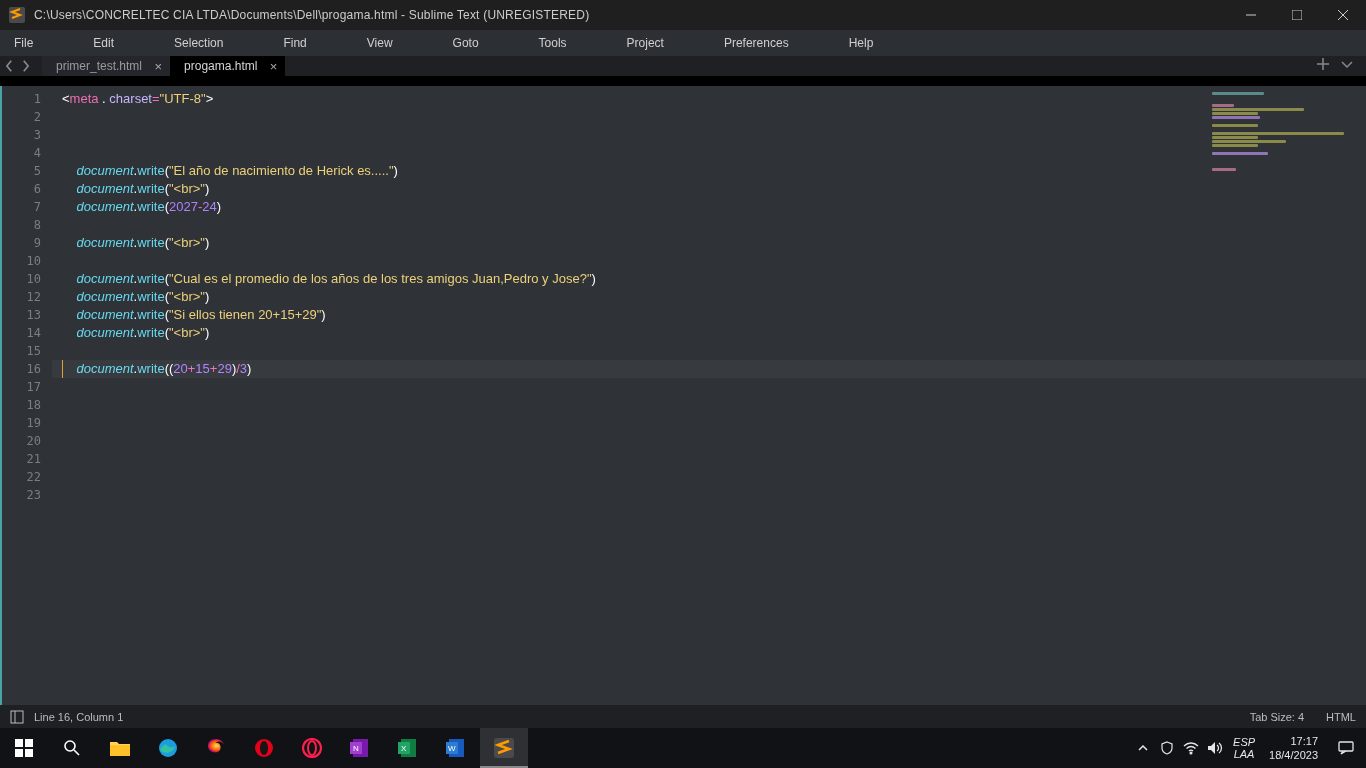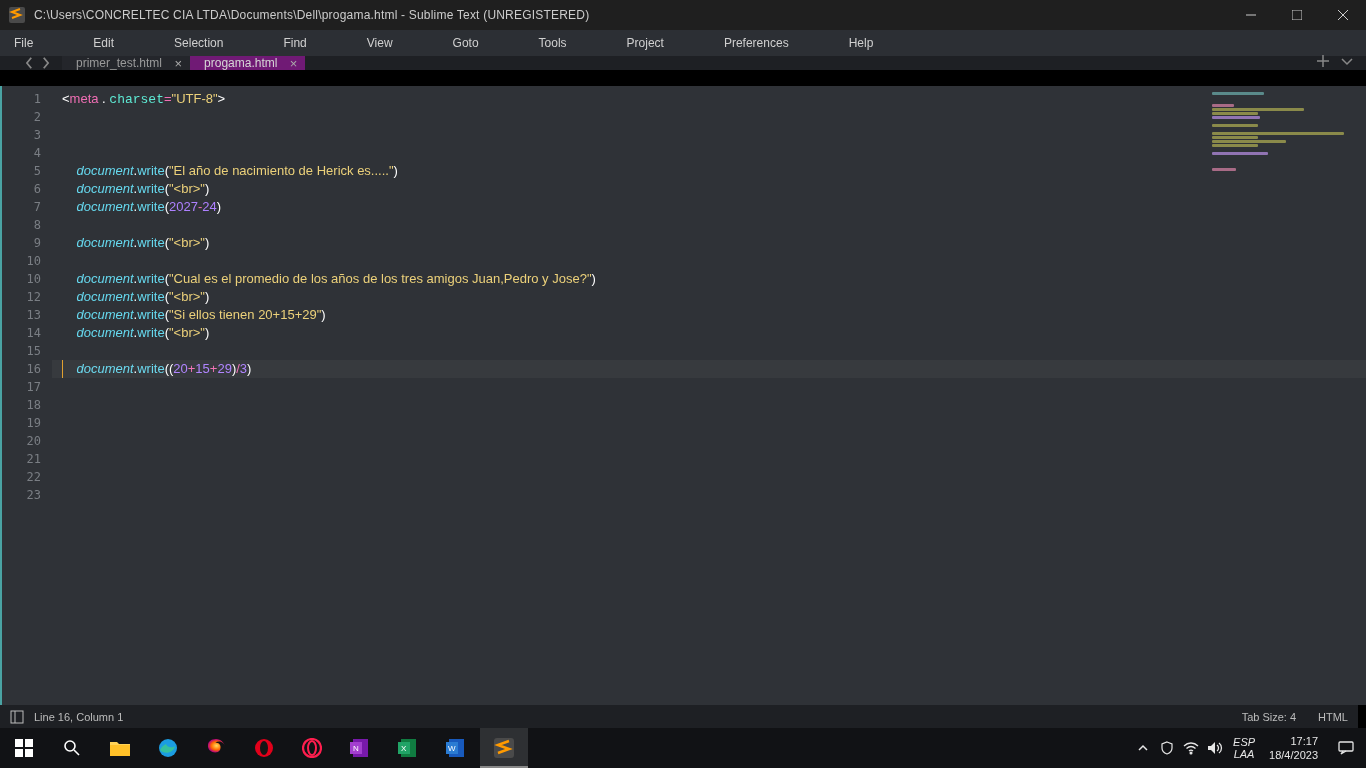--- a/index.html
+++ b/index.html
@@ -12,58 +12,58 @@
   .titlebar .title { flex:1; padding-left:2px; letter-spacing:0.2px; }
   .winbtns { display:flex; height:100%; }
   .winbtn { width:46px; height:30px; display:flex; align-items:center; justify-content:center; color:#ccc; }
   .winbtn svg { width:10px; height:10px; stroke:#ccc; fill:none; stroke-width:1; }
 
   
   .menubar { height:26px; background:#2c2f34; display:flex; align-items:center; padding:0 4px;gap:40px; }
   .menubar .mitem { color:#d0d0d0; font-size:12px; padding:4px 10px; }
 
   
-  .tabrow { height:14px; background:#1e2024; display:flex; align-items:stretch; position:relative;padding-left:20px; }
+  .tabrow { height:20px; background:#1e2024; display:flex; align-items:stretch; position:relative; }
   .navarrows { display:flex; align-items:center; padding:0 6px; }
   .navarrows svg { width:14px; height:14px; fill:#888; }
   .tab { display:flex; align-items:center; padding:0 28px 0 14px; position:relative; color:#bcbcbc; font-size:12px; }
   .tab.inactive { background:#24262b; color:#9a9a9a; }
-  .tab.active   { background:#701a75; color:#d6d6d6;justify-content:flex-end; }
+  .tab.active   { background:#000000; color:#d6d6d6;justify-content:flex-end; }
   .tab .tclose  { position:absolute; right:8px; top:50%; transform:translateY(-50%); font-size:13px; color:#aaa; }
   .tabfill { flex:1; background:#1e2024; }
   .tabend  { display:flex; align-items:center; padding:0 12px; gap:10px; color:#888; }
   .tabend svg { width:14px; height:14px; fill:#888; }
 
   
   .editor { position:absolute; top:86px; bottom:63px; left:0; right:0; background:#2f3237; display:flex; }
   .gutter { width:52px; background:#2f3237; border-right:1px solid #2f3237; text-align:right; padding:4px 10px 0 0; position:relative; }
   .gutter::before { content:""; position:absolute; left:0; top:0; bottom:0; width:2px; background:#4aa3a3; }
   .gutter .ln { height:18px; line-height:18px; color:#7a7e84; font-size:12px; font-family:Consolas,Menlo,monospace; }
   .codewrap { flex:1; position:relative; padding:4px 0 0 10px; font-family:Consolas,Menlo,monospace; font-size:13px; line-height:18px; }
   .codeline { height:18px; white-space:pre; color:#d4d4d4; }
   .cursor-line { background:rgba(255,255,255,0.04); position:absolute; left:0; right:0; height:18px; }
   .cur { position:absolute; width:1px; height:18px; background:#e0a030; }
 
   
   .pun   { color:#ffffff; }            
   .ang   { color:#ffffff; }            
   .tag   { color:#f06eb4; }            
-  .attr  { color:#5eead4;font-family:Liberation Mono, monospace; }
+  .attr  { color:#c4b5fd; }
   .str   { color:#ecd17a; }            
   .num   { color:#ae81ff; }            
   .obj   { color:#66d9ef; font-style:italic; }            
   .mtdname{ color:#66d9ef; }           
   .op    { color:#f06eb4; }            
 
   
   .minimap { position:absolute; top:6px; right:4px; width:150px; height:70px; }
   .minimap .mrow { height:3px; margin-bottom:1px; border-radius:1px; }
 
   
-  .statusbar { position:absolute; bottom:40px; left:0; right:8px; height:23px; background:#1e2024; display:flex; align-items:center; color:#bcbcbc; font-size:11px; padding:0 10px; }
+  .statusbar { position:absolute; bottom:40px; left:0; right:0; height:23px; background:#1e2024; display:flex; align-items:center; color:#bcbcbc; font-size:11px; padding:0 10px; }
   .statusbar .sicon { width:14px; height:14px; margin-right:10px; }
   .statusbar .sfill { flex:1; }
   .statusbar .sitem { margin-left:22px; }
 
   
   .taskbar { position:absolute; bottom:0; left:0; right:0; height:40px; background:#111215; display:flex; align-items:center; }
   .tstart { display:flex; align-items:center; height:100%; }
   .tbtn { width:48px; height:40px; display:flex; align-items:center; justify-content:center; }
   .tbtn.active { background:#2e3033; box-shadow: inset 0 -2px 0 #888; }
   .tray { margin-left:auto; display:flex; align-items:center; height:100%; color:#e6e6e6; font-size:11px; }

